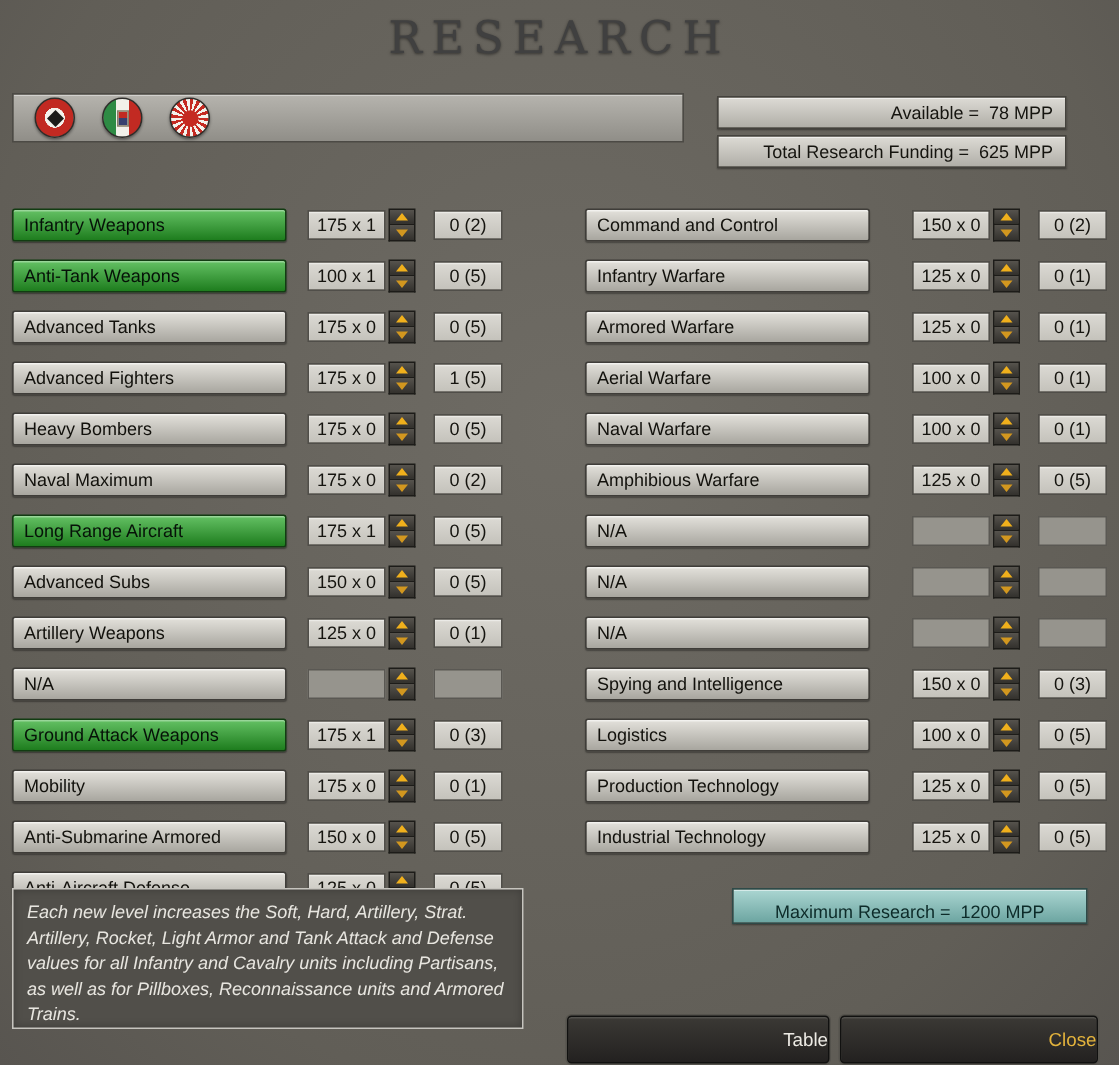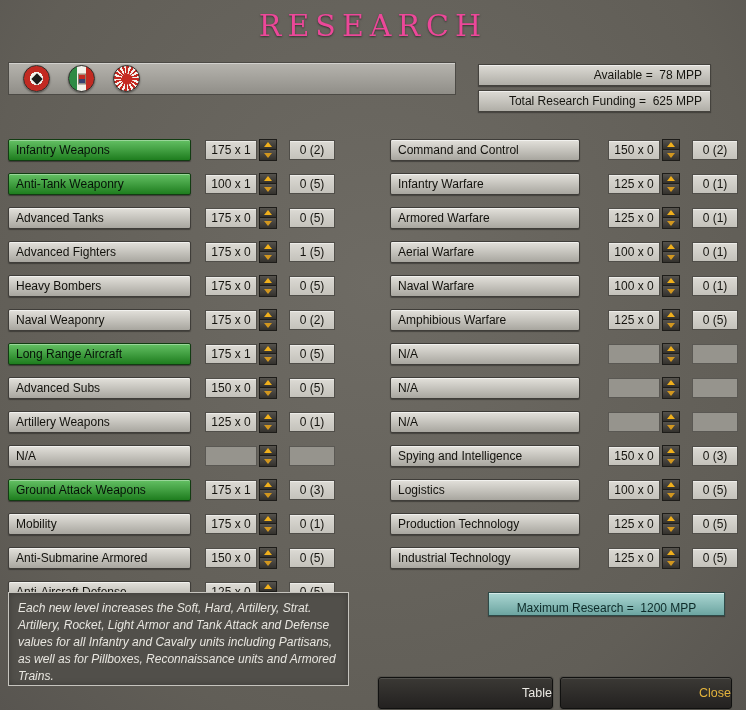--- a/index.html
+++ b/index.html
@@ -4,21 +4,21 @@
 <style>
   html,body{margin:0;padding:0;}
   body{
     width:746px;height:710px;position:relative;overflow:hidden;
     font-family:"Liberation Sans", sans-serif;
     background:radial-gradient(ellipse at 50% 40%, #6e6b64 0%, #615e57 75%, #585550 100%);
   }
   h1#title{
     position:absolute;top:8px;left:0;width:100%;margin:0;
     text-align:center;font-family:"DejaVu Serif", serif;font-weight:500;
-    font-size:30px;letter-spacing:6px;color:#ec4899;
+    font-size:30px;letter-spacing:6px;color:#404040;
     text-shadow:0 1px 2px rgba(0,0,0,.5);
   }
   
   .flags-bar{
     position:absolute;left:8px;top:62px;width:448px;height:33px;box-sizing:border-box;
     background:linear-gradient(#b6b4ae, #908e88);
     border:1px solid #4c4a45;
     box-shadow:inset 0 1px 0 rgba(255,255,255,.4);
     display:flex;align-items:center;gap:18px;padding:0 0 0 14px;
   }
@@ -146,21 +146,21 @@
           <i class="tri-up"></i>
         </div>
         <div class="spin down">
           <i class="tri-down"></i>
         </div>
       </div>
       <div class="box level">0 (2)</div>
     </div>
 
     <div class="row">
-      <div class="label-btn green">Anti-Tank Weaponry</div>
+      <div class="label-btn green">Anti-Tank Weapons</div>
       <div class="box cost">100 x 1</div>
       <div class="spinner">
         <div class="spin up">
           <i class="tri-up"></i>
         </div>
         <div class="spin down">
           <i class="tri-down"></i>
         </div>
       </div>
       <div class="box level">0 (5)</div>
@@ -202,21 +202,21 @@
           <i class="tri-up"></i>
         </div>
         <div class="spin down">
           <i class="tri-down"></i>
         </div>
       </div>
       <div class="box level">0 (5)</div>
     </div>
 
     <div class="row">
-      <div class="label-btn">Naval Weaponry</div>
+      <div class="label-btn">Naval Maximum</div>
       <div class="box cost">175 x 0</div>
       <div class="spinner">
         <div class="spin up">
           <i class="tri-up"></i>
         </div>
         <div class="spin down">
           <i class="tri-down"></i>
         </div>
       </div>
       <div class="box level">0 (2)</div>

